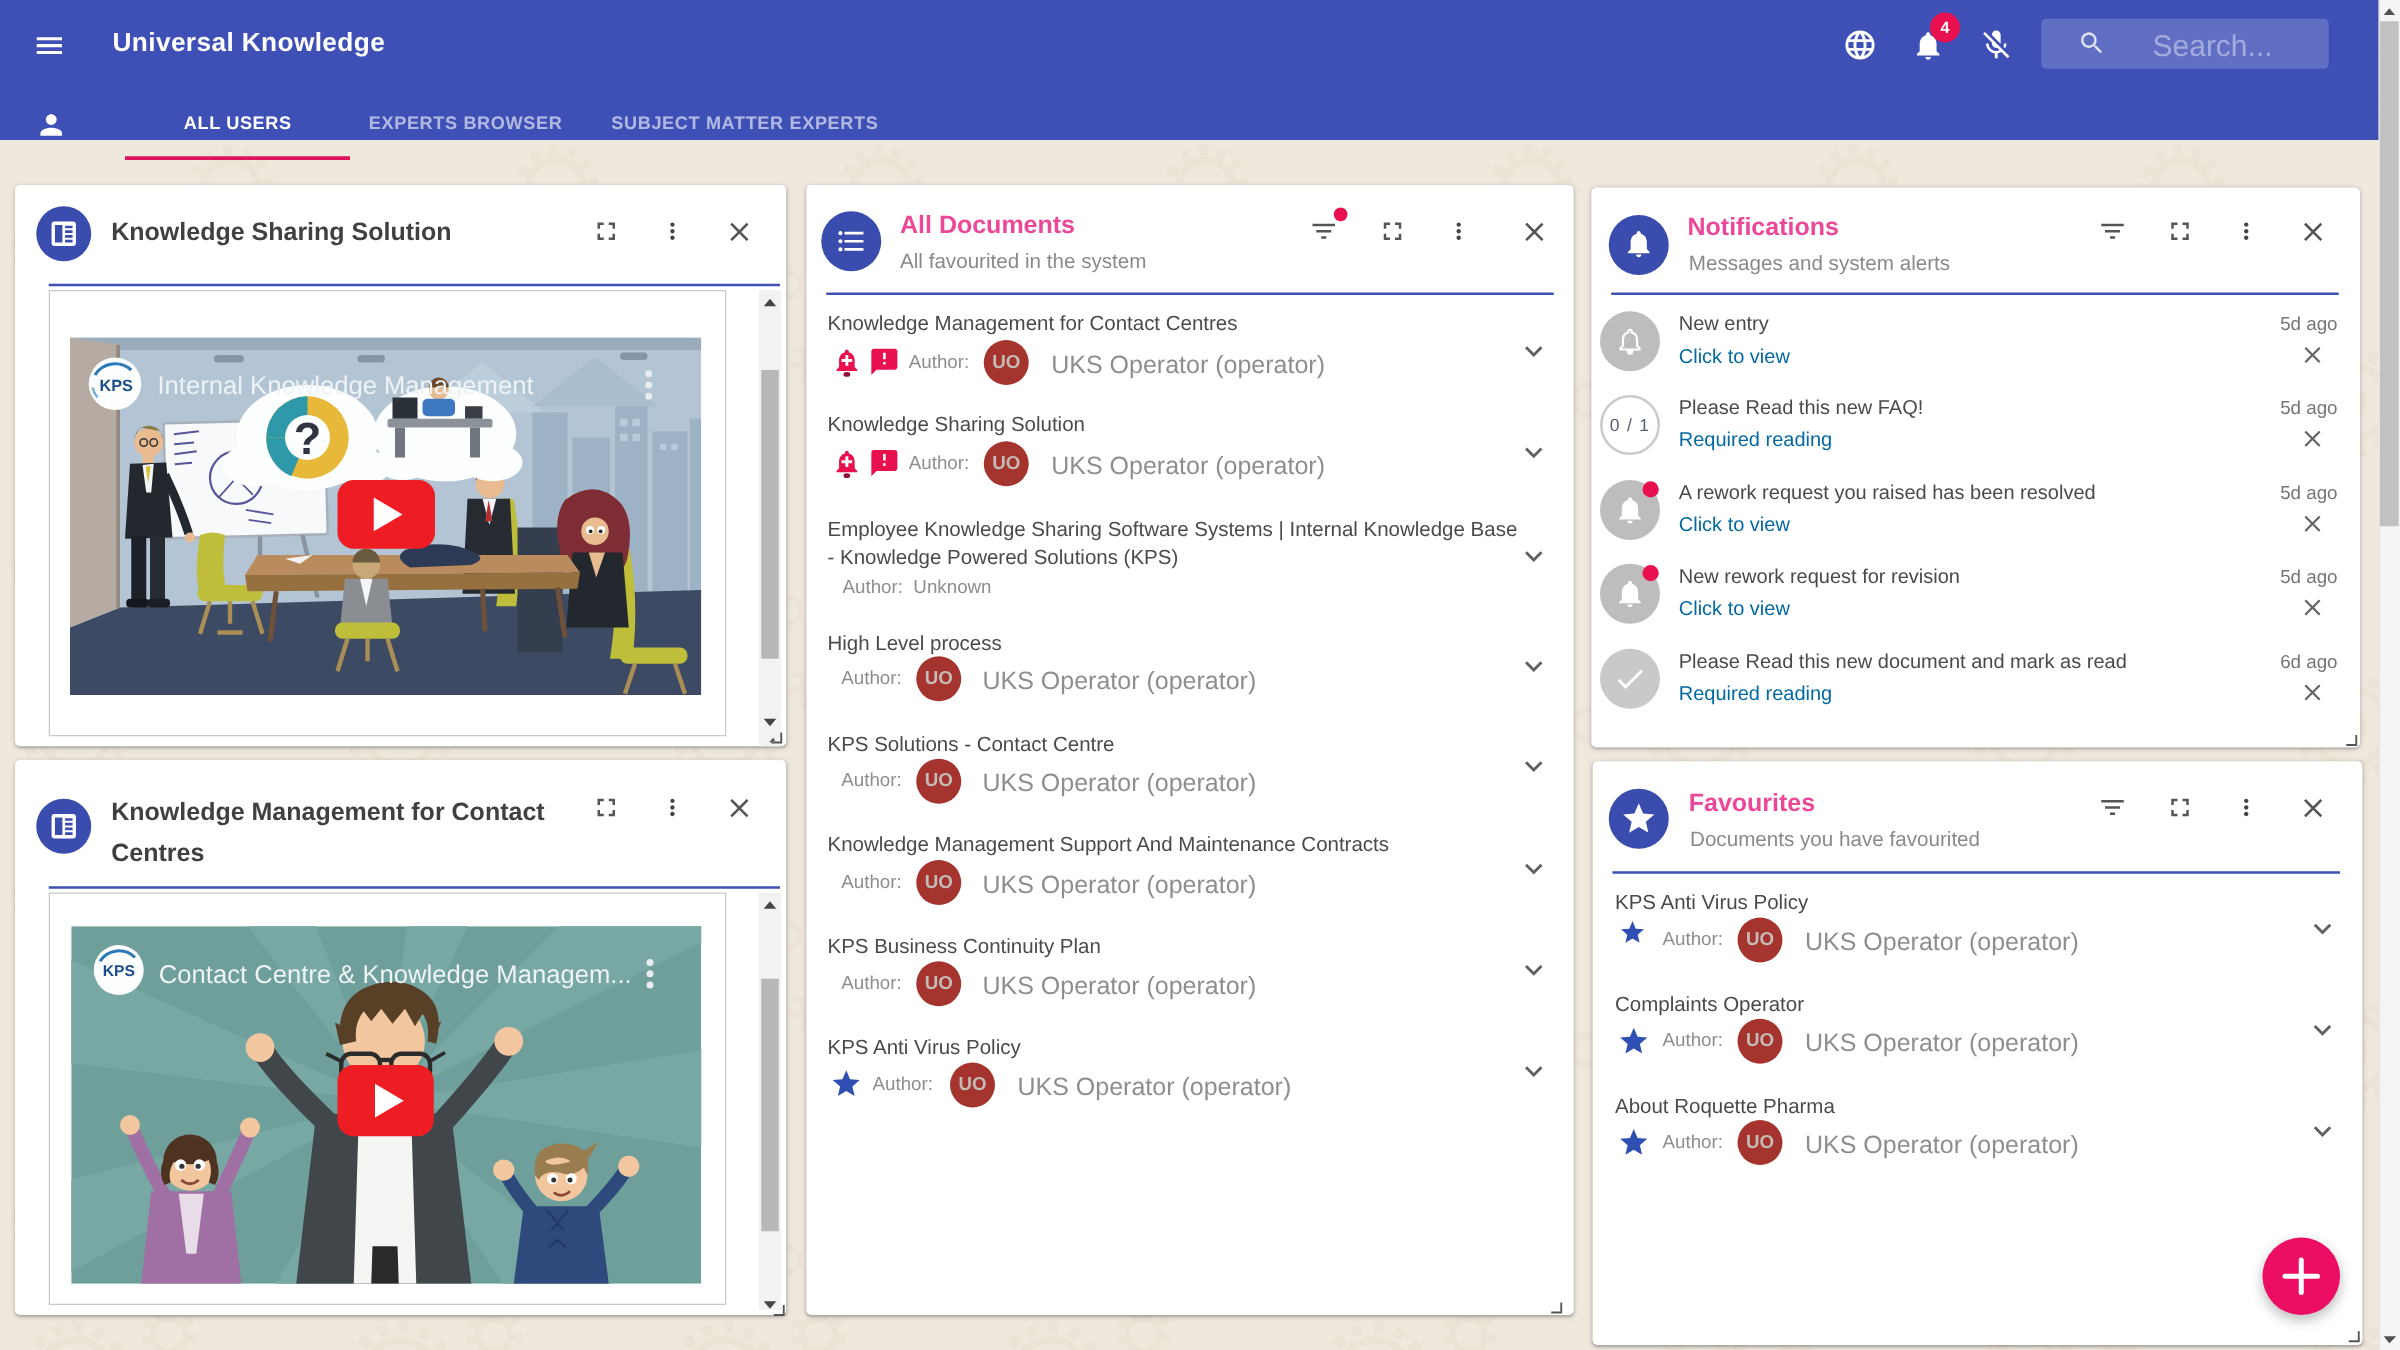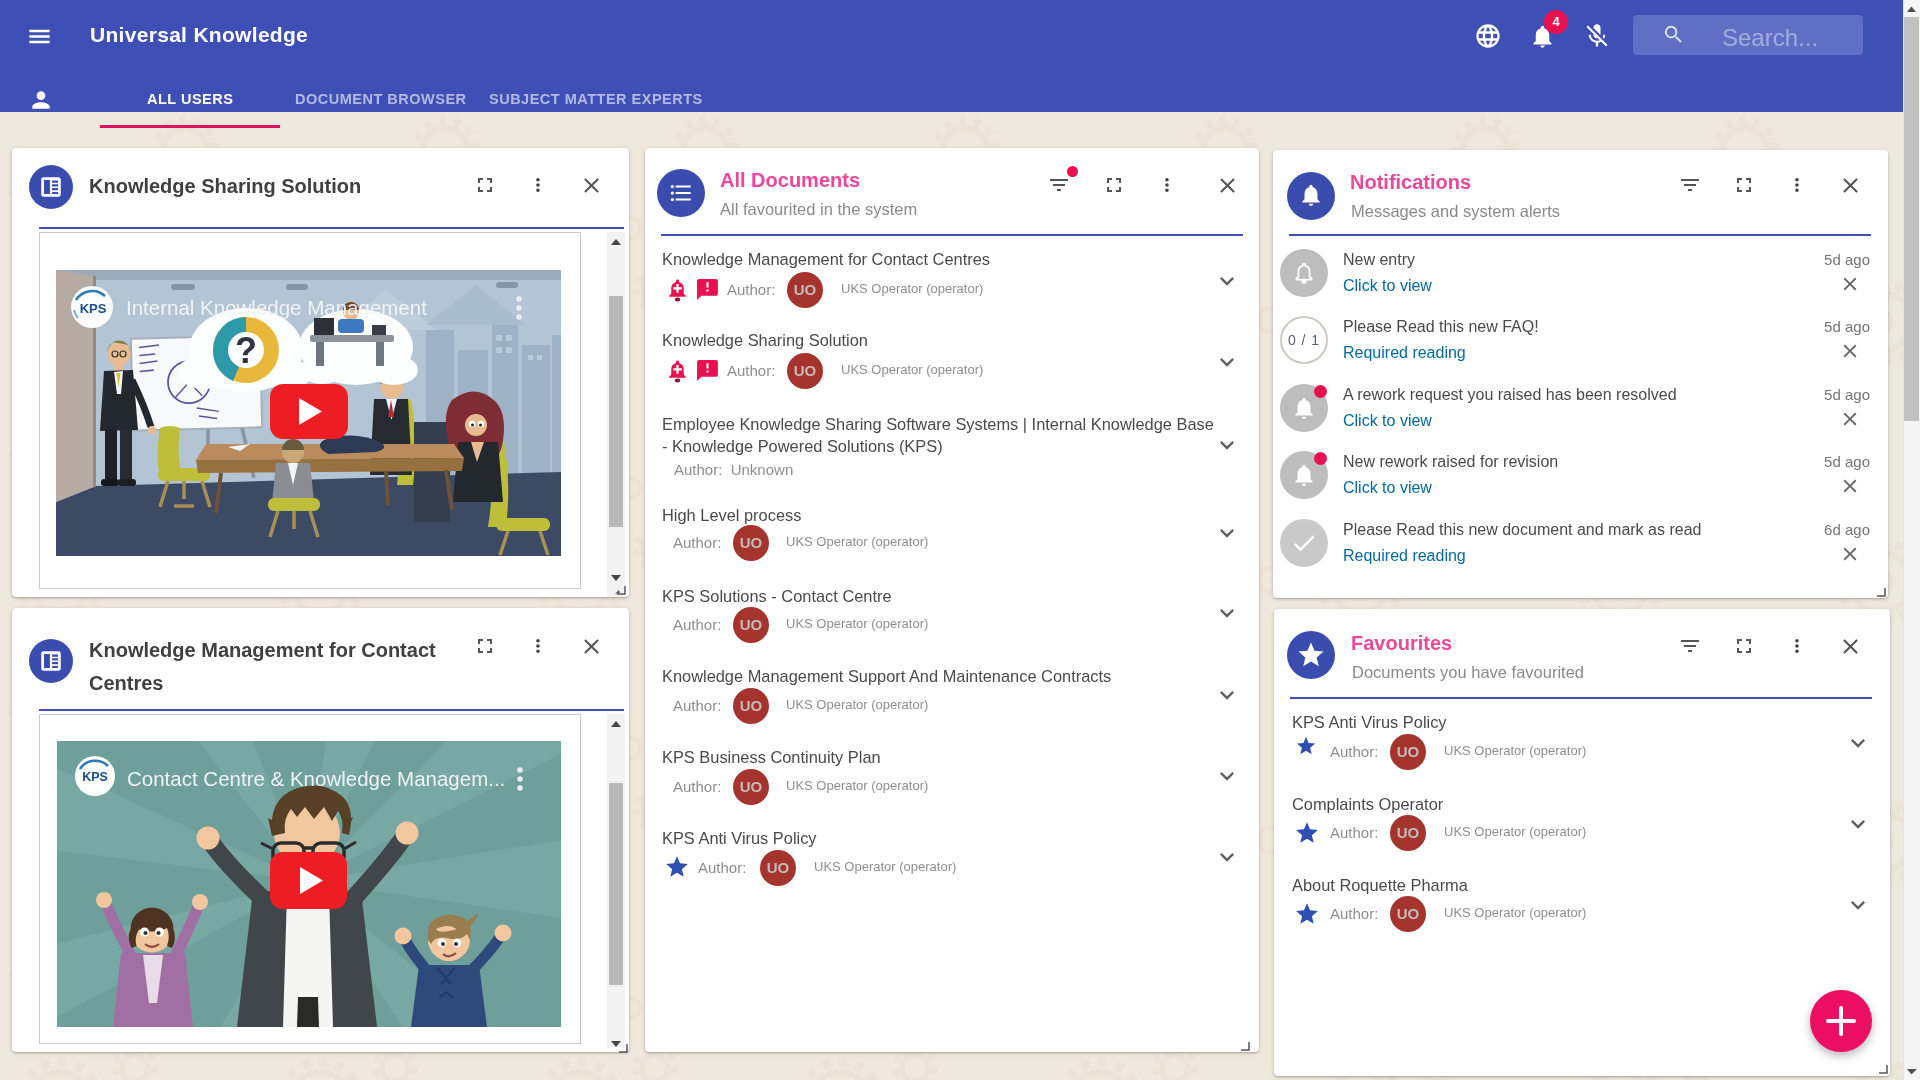--- a/index.html
+++ b/index.html
@@ -14,21 +14,21 @@
 #search { position:absolute; left:1633px; top:15px; width:230px; height:40px; background:rgba(255,255,255,0.18); border-radius:4px; }
 #search span { position:absolute; left:89px; top:9px; font-size:24px; color:rgba(255,255,255,0.42); }
 .card { position:absolute; background:#fff; border-radius:4px; box-shadow:0 1px 2px rgba(0,0,0,0.22), 0 1px 5px rgba(0,0,0,0.12); }
 .cicon { position:absolute; width:48px; height:48px; border-radius:50%; background:#3A4CAE; }
 .ctitle1 { position:absolute; font-size:20px; font-weight:bold; color:#404040; }
 .ctitle2 { position:absolute; font-size:20px; font-weight:bold; color:#ec4899; }
 .csub { position:absolute; font-size:16.5px; color:#8a8a8a; }
 .cdivider { position:absolute; height:2px; background:#3F51B5; }
 .doctitle { position:absolute; font-size:16.4px; color:#4a4a4a; }
 .authlbl { position:absolute; font-size:15px; color:#8e8e8e; }
-.authname { position:absolute; font-size:13px; color:#8e8e8e; }
+.authname { position:absolute; font-size:20px; color:#8e8e8e; }
 .avatar { position:absolute; width:36px; height:36px; border-radius:50%; background:#A6342E; color:#C4BBB6; font-size:15px; font-weight:bold; text-align:center; line-height:36px; }
 .ntitle { position:absolute; font-size:16px; color:#4a4a4a; }
 .nsub { position:absolute; font-size:16px; color:#0369a1; }
 .ntime { position:absolute; font-size:15px; color:#757575; width:80px; text-align:right; }
 .ncirc { position:absolute; width:48px; height:48px; border-radius:50%; background:#BDBDBD; }
 .sbtrack { position:absolute; background:#F2F2F2; }
 .sbthumb { position:absolute; background:#B8B8B8; }
 .frame { position:absolute; border:1px solid #C9C9C9; background:#fff; }
 #fab { position:absolute; left:1810px; top:990px; width:62px; height:62px; border-radius:50%; background:#EC0E63; box-shadow:0 4px 10px rgba(0,0,0,0.28); }
 #fab:after { content:""; position:absolute; left:29.25px; top:16px; width:3.5px; height:30px; background:#fff; border-radius:2px;}
@@ -76,21 +76,21 @@
   <div id="search">
     <svg class="abs" style="left:29px;top:8px" width="23" height="23" viewBox="0 0 24 24">
         <path fill="rgba(255,255,255,0.8)" d="M15.5 14h-.79l-.28-.27a6.5 6.5 0 1 0-.7.7l.27.28v.79l5 4.99L20.49 19l-4.99-5zm-6 0A4.5 4.5 0 1 1 14 9.5 4.5 4.5 0 0 1 9.5 14z"></path>
       </svg>
     <span>Search...</span>
   </div>
   <svg class="abs" style="left:28px;top:87px" width="26" height="26" viewBox="0 0 24 24">
       <path fill="#fff" d="M12 12c2.21 0 4-1.79 4-4s-1.79-4-4-4-4 1.79-4 4 1.79 4 4 4zm0 2c-2.67 0-8 1.34-8 4v2h16v-2c0-2.66-5.33-4-8-4z"></path>
     </svg>
   <div class="tab active" style="left:147px;">ALL USERS</div>
-  <div class="tab" style="left:295px;">DOCUMENT BROWSER</div>
+  <div class="tab" style="left:295px;">EXPERTS BROWSER</div>
   <div class="tab" style="left:489px;">SUBJECT MATTER EXPERTS</div>
   <div id="tabline"></div>
 </div>
 
 <div class="card" id="card1" style="left:12px;top:148px;width:617px;height:449px;">
   <div class="cicon" style="left:17px;top:17px;width:44px;height:44px;">
       <svg class="abs" style="left:9px;top:9px" width="26" height="26" viewBox="0 0 24 24">
         <path fill="#fff" d="M21 5c0-1.1-.9-2-2-2H5c-1.1 0-2 .9-2 2v14c0 1.1.9 2 2 2h14c1.1 0 2-.9 2-2V5zM11 18.5H5.5v-13H11v13zm7.5 0H13v-2h5.5v2zm0-3.5H13v-2h5.5v2zm0-3.5H13v-2h5.5v2zm0-3.5H13V6h5.5v2z"></path>
       </svg>
     </div>
@@ -541,21 +541,21 @@
   <div class="ntime" style="left:517px;top:236px;">5d ago</div>
   <svg class="abs" style="left:566px;top:258px" width="22" height="22" viewBox="0 0 24 24">
       <path fill="#666" d="M19 6.41L17.59 5 12 10.59 6.41 5 5 6.41 10.59 12 5 17.59 6.41 19 12 13.41 17.59 19 19 17.59 13.41 12z"></path>
     </svg>
 
   <div class="ncirc" style="left:7px;top:301px;"></div>
   <svg class="abs" style="left:18px;top:312px" width="26" height="26" viewBox="0 0 24 24">
       <path fill="#fff" d="M12 22c1.1 0 2-.9 2-2h-4c0 1.1.9 2 2 2zm6-6v-5c0-3.07-1.63-5.64-4.5-6.32V4c0-.83-.67-1.5-1.5-1.5s-1.5.67-1.5 1.5v.68C7.64 5.36 6 7.92 6 11v5l-2 2v1h16v-1l-2-2z"></path>
     </svg>
   <div class="abs" style="left:41px;top:302px;width:13px;height:13px;border-radius:50%;background:#E8104E;"></div>
-  <div class="ntitle" style="left:70px;top:303px;">New rework raised for revision</div>
+  <div class="ntitle" style="left:70px;top:303px;">New rework request for revision</div>
   <div class="nsub" style="left:70px;top:329px;">Click to view</div>
   <div class="ntime" style="left:517px;top:303px;">5d ago</div>
   <svg class="abs" style="left:566px;top:325px" width="22" height="22" viewBox="0 0 24 24">
       <path fill="#666" d="M19 6.41L17.59 5 12 10.59 6.41 5 5 6.41 10.59 12 5 17.59 6.41 19 12 13.41 17.59 19 19 17.59 13.41 12z"></path>
     </svg>
 
   <div class="ncirc" style="left:7px;top:369px;background:#C9C9C9;"></div>
   <svg class="abs" style="left:17px;top:379px" width="28" height="28" viewBox="0 0 24 24">
       <path fill="#fff" d="M9 16.17L4.83 12l-1.42 1.41L9 19 21 7l-1.41-1.41z"></path>
     </svg>

